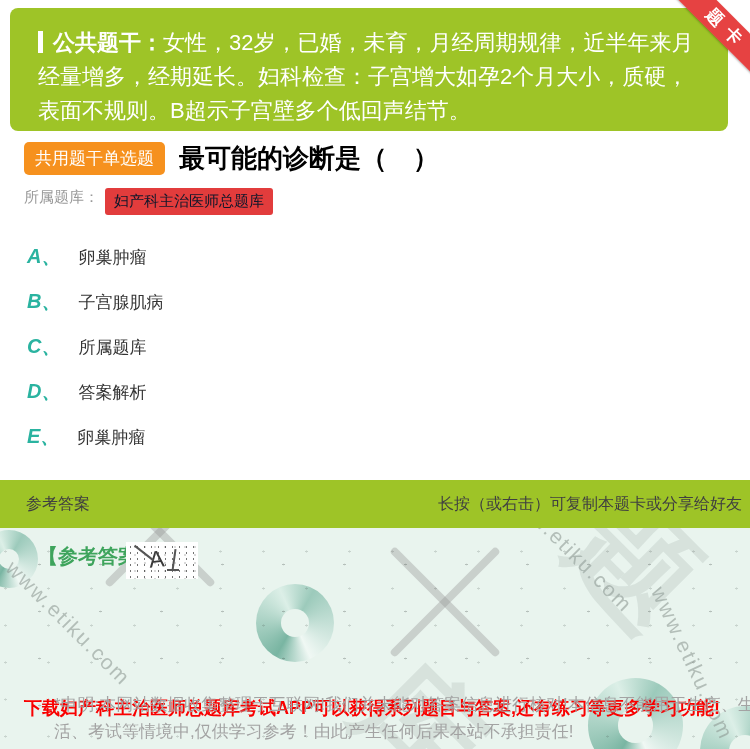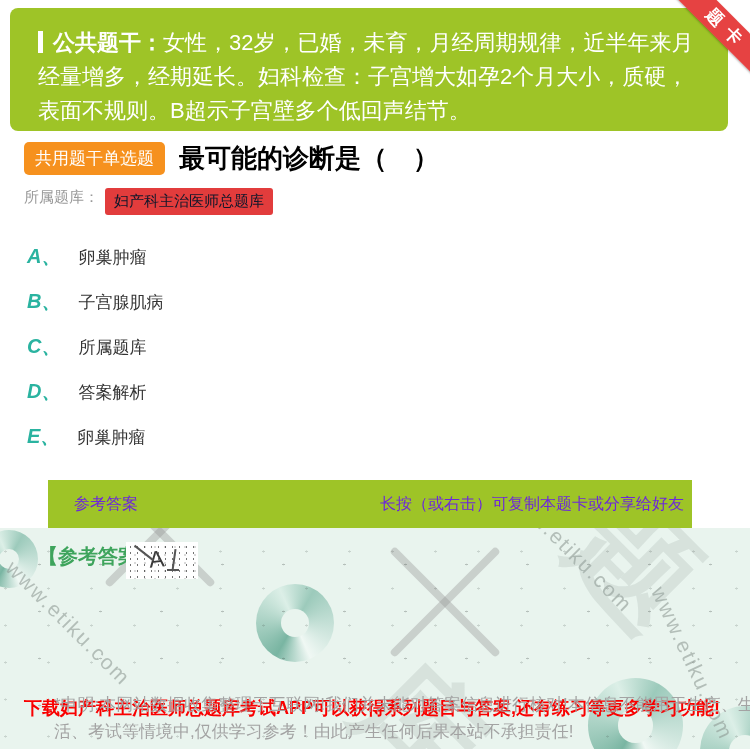--- a/index.html
+++ b/index.html
@@ -20,23 +20,23 @@
   .q-head{position:absolute;left:24px;top:141px;display:flex;align-items:center;}
   .type-badge{background:#f6911e;color:#fff;font-size:17px;padding:5px 11px;border-radius:5px;}
   .q-title{margin-left:14px;color:#000000;font-size:26px;font-weight:600;}
   .repo-row{position:absolute;left:24px;top:188px;display:flex;align-items:flex-start;font-size:15px;}
   .repo-label{color:#999;}
   .repo-badge{background:#e23c3c;color:#0f172a;padding:4px 9px;border-radius:3px;margin-left:6px;}
   .opt{position:absolute;left:27px;display:flex;align-items:baseline;}
   .opt-letter{color:#2ab3a0;font-style:italic;font-weight:bold;font-size:20px;}
   .opt-text{margin-left:17px;color:#333;font-size:17px;}
   
-  .ans-bar{position:absolute;left:0;top:480px;width:644px;height:48px;background:#9ec427;color:#6d28d9;
+  .ans-bar{position:absolute;left:0;top:480px;width:750px;height:48px;background:#9ec427;color:#404040;
            display:flex;align-items:center;justify-content:space-between;box-sizing:border-box;
-           padding:0 8px 0 26px;font-size:16px;margin-left:48px;}
+           padding:0 8px 0 26px;font-size:16px;}
   
   .ans-sec{position:absolute;left:0;top:528px;width:750px;height:221px;background:#e9f4ee;overflow:hidden;}
   .swirl{position:absolute;border-radius:50%;z-index:1;
          background:conic-gradient(from 210deg,#79b5a2,#dcefe7 35%,#9ccabb 50%,#f0f8f4 85%,#79b5a2);}
   .swirl::after{content:"";position:absolute;left:32%;top:32%;width:36%;height:36%;border-radius:50%;background:#e9f4ee;}
   .wm-x{position:absolute;z-index:1;}
   .wm-x i{position:absolute;left:0;top:0;display:block;width:150px;height:8px;background:rgba(150,150,150,.38);border-radius:4px;}
   .wm-x i:first-child{transform:rotate(45deg);} .wm-x i:last-child{transform:rotate(-45deg);}
   .wm-url{position:absolute;z-index:1;transform:rotate(45deg);transform-origin:0 0;font-size:21px;
           letter-spacing:2px;color:rgba(135,145,140,.55);white-space:nowrap;}

